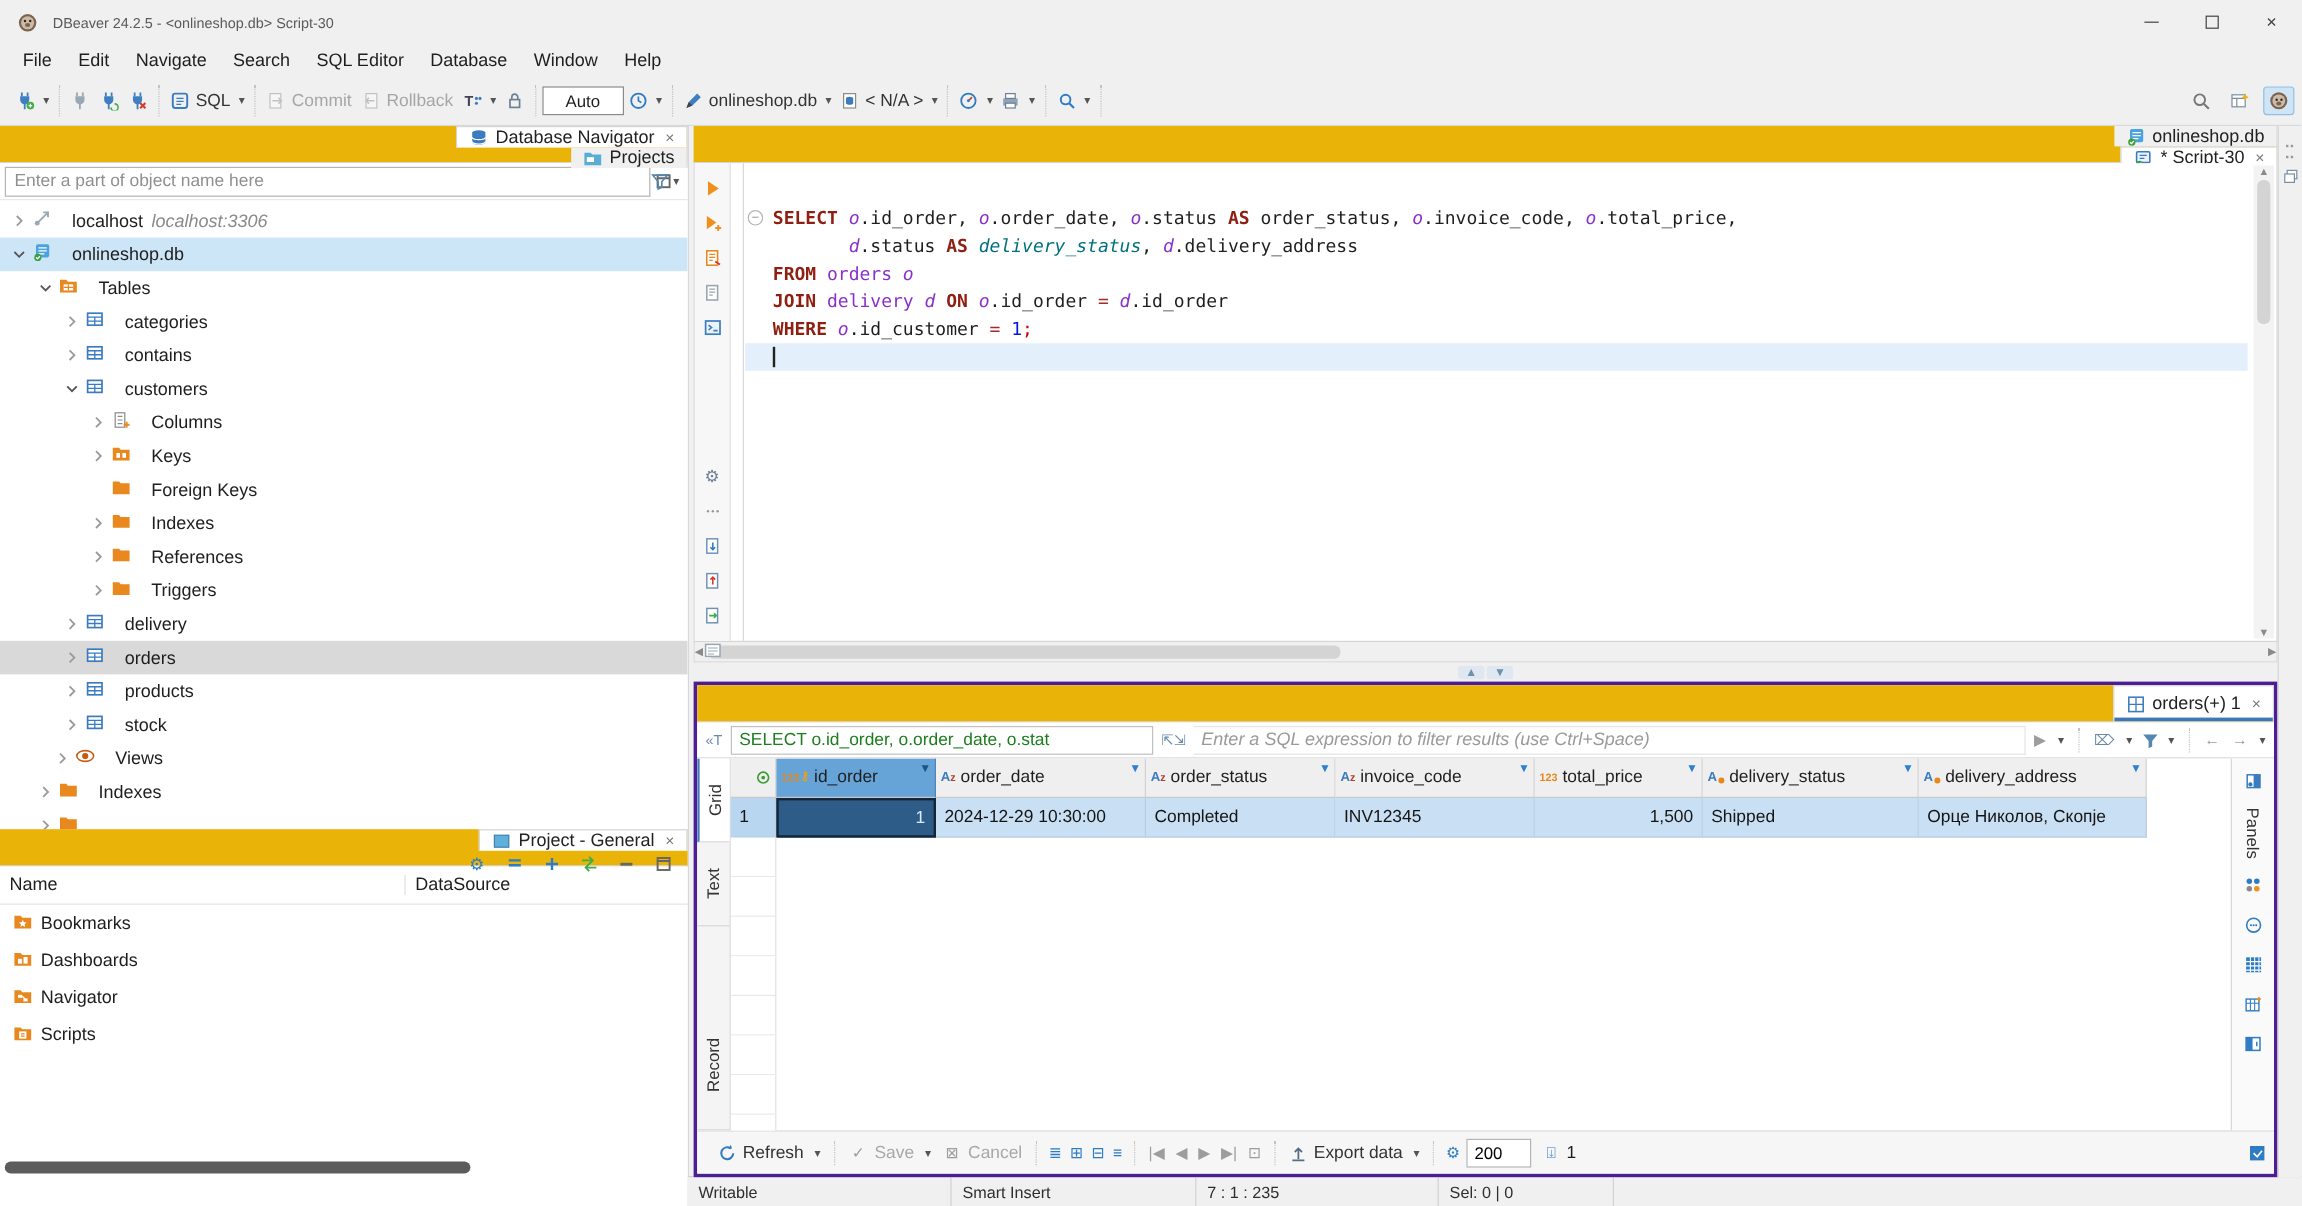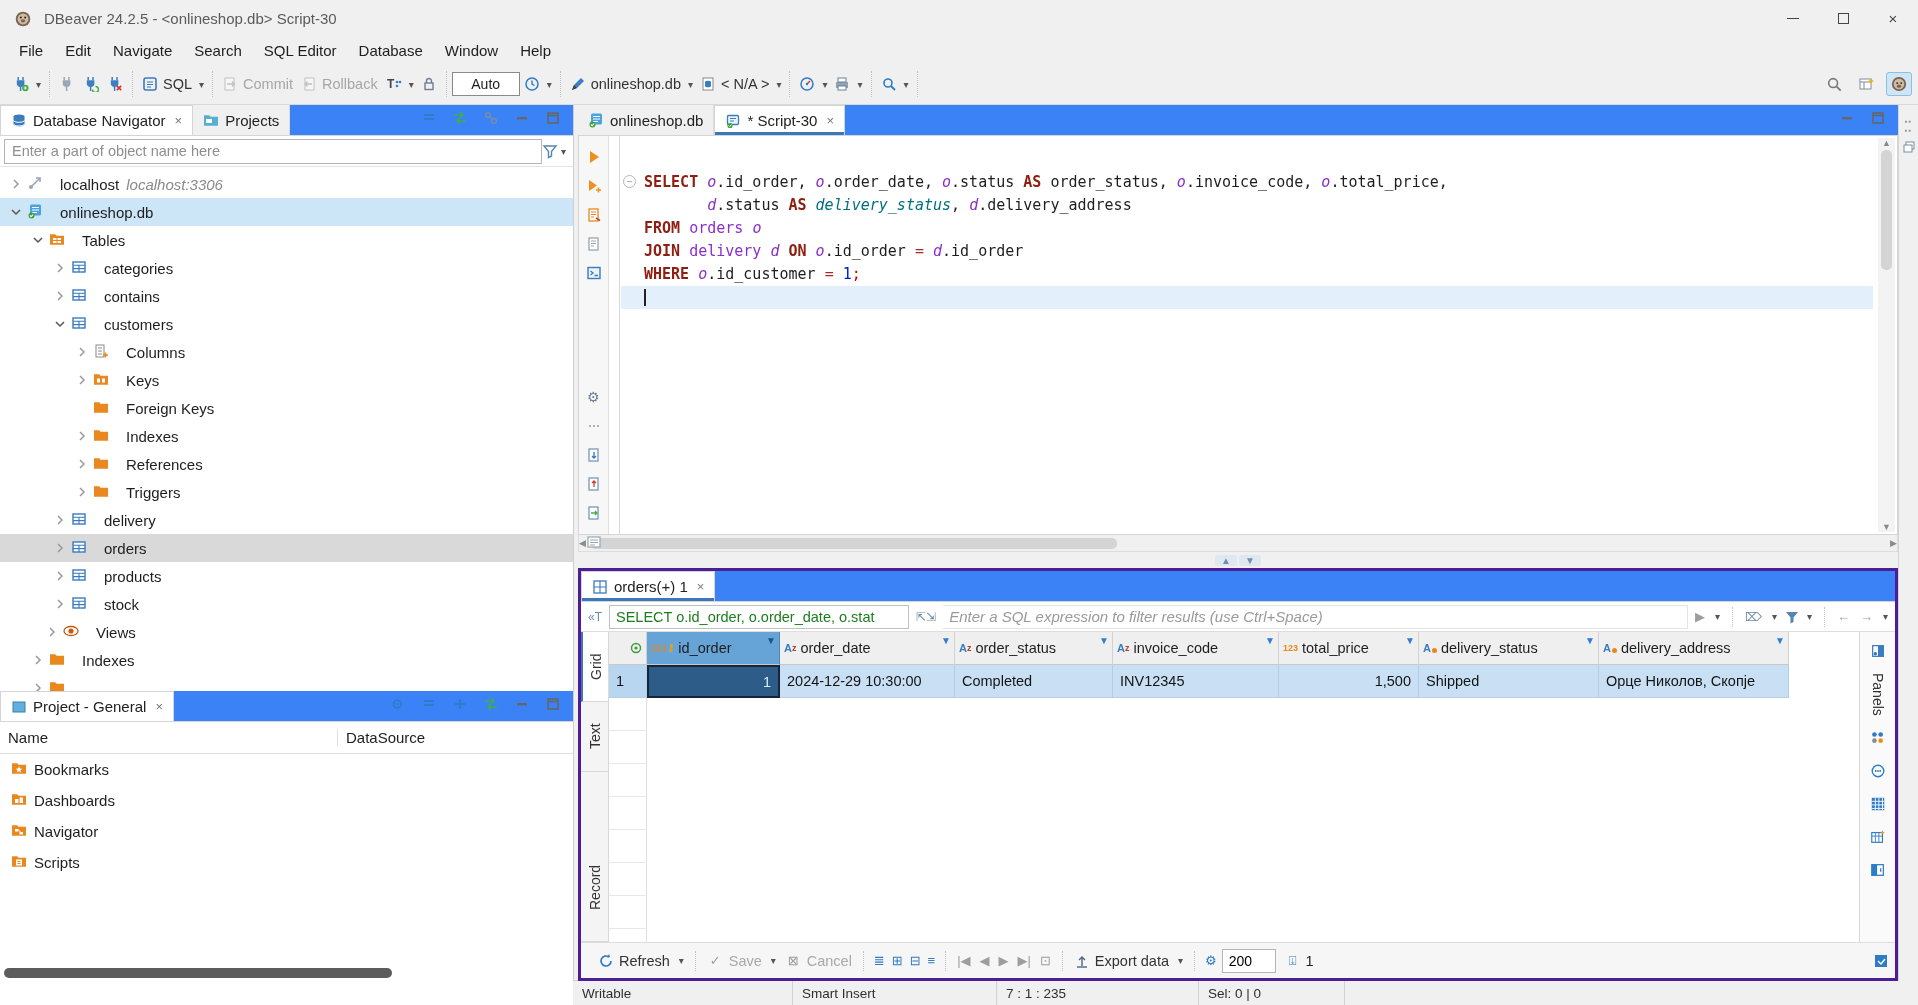--- a/index.html
+++ b/index.html
@@ -5,21 +5,21 @@
   * { margin:0; padding:0; box-sizing:border-box; }
   html,body { width:1918px; height:1005px; overflow:hidden;
     font-family:"Liberation Sans", sans-serif; background:#f0f0f0; color:#1e1e1e; }
   .ic { display:inline-flex; width:16px; height:16px; align-items:center; justify-content:center; flex:none; }
   .ic svg { width:16px; height:16px; }
   .dd { color:#555; font-size:10px; padding:0 3px; cursor:default; }
 
   
   #titlebar { height:37px; display:flex; align-items:center; background:#f0f0f0; }
   #titlebar .logo { width:22px; height:22px; margin:0 10px 0 12px; }
-  #titlebar .title { font-size:15px; color:#5a5a5a; flex:1; }
+  #titlebar .title { font-size:12px; color:#5a5a5a; flex:1; }
   .wbtn { width:50px; height:37px; display:flex; align-items:center; justify-content:center; color:#444; font-size:15px; }
   .wbtn .box { width:11px; height:11px; border:1.4px solid #444; display:inline-block; }
   .wbtn .dash { width:12px; height:1.6px; background:#444; display:inline-block; }
 
   
   #menubar { height:27px; display:flex; align-items:center; padding-left:8px; background:#f0f0f0; }
   .menu-item { font-size:15px; padding:3px 11px; color:#1e1e1e; }
 
   
   #toolbar { height:40px; display:flex; align-items:center; padding-left:4px; background:#f0f0f0; }
@@ -35,21 +35,21 @@
 
   
   #main { position:relative; height:876px; border-top:1px solid #d9d9d9; }
   #left-col { position:absolute; left:0; top:0; width:574px; height:876px; background:#fff; border-right:1px solid #cfcfcf; }
   #right-col { position:absolute; left:578px; top:0; width:1320px; height:876px; background:#f0f0f0; }
   #edge-strip { position:absolute; right:0; top:0; width:20px; height:876px; background:#f0f0f0; border-left:1px solid #d5d5d5;
     display:flex; flex-direction:column; align-items:center; padding-top:12px; gap:4px; }
   .dots4 { color:#9a9a9a; font-size:8px; letter-spacing:1px; }
 
   
-  .ptabs { height:31px; display:flex; align-items:flex-end; background:#3b82f6; border-bottom:1px solid #d5d5d5; }
+  .ptabs { height:31px; display:flex; align-items:flex-end; background:#eab308; border-bottom:1px solid #d5d5d5;flex-direction:column; }
   .ptab { display:flex; align-items:center; gap:6px; height:30px; padding:0 10px; font-size:15px; background:#f0f0f0;
     border-right:1px solid #dcdcdc; color:#222; position:relative; }
   .ptab.active { background:#fff; border:1px solid #d5d5d5; border-bottom:none; }
   .ptab.underline:after { content:""; position:absolute; left:0; right:0; bottom:0; height:3px; background:#3c77b8; }
   .ptab .x { color:#777; font-size:13px; margin-left:3px; }
   .ptab-icons { margin-left:auto; display:flex; align-items:center; gap:7px; padding:0 8px 6px 0; }
 
   
   #nav-filter { height:31px; display:flex; align-items:center; background:#fff; padding:2px 4px; border-bottom:1px solid #e3e3e3; }
   #nav-filter input { flex:1; height:25px; border:1px solid #b5b5b5; font-size:14.5px; padding:0 7px; color:#333;
@@ -96,21 +96,21 @@
   #ed-vscroll .sp { flex:1; }
   #ed-hscroll { height:17px; display:flex; align-items:center; background:#f0f0f0; border:1px solid #dcdcdc; border-top:none;
     font-size:9px; color:#8a8a8a; }
   #ed-hscroll .thumb { width:40%; height:11px; background:#d4d4d4; border-radius:5px; margin-left:4px; }
   #splitter { height:16px; display:flex; align-items:center; justify-content:center; gap:2px; }
   #splitter .sash { color:#6f8fae; font-size:10px; background:#dfe8f0; padding:0 6px; border-radius:2px; }
 
   
   #res { height:413px; display:flex; flex-direction:column; background:#fff; border:3px solid #4c1d95; }
   #res-filter { height:30px; display:flex; align-items:center; gap:4px; padding:2px 4px; border-bottom:1px solid #ddd; background:#fff; }
-  #res-filter .sqlbox { width:300px; height:24px; border:1px solid #c0c0c0; font-size:14.5px; color:#1d7d1f;
+  #res-filter .sqlbox { width:352px; height:24px; border:1px solid #c0c0c0; font-size:14.5px; color:#1d7d1f;
     display:flex; align-items:center; padding:0 6px; white-space:nowrap; overflow:hidden; }
   #res-filter .phbox { flex:1; height:24px; font-size:15px; font-style:italic; color:#9a9a9a;
     display:flex; align-items:center; padding:0 6px; border:1px solid #e4e4e4; border-left:none; }
   #res-filter .fic { color:#6b8aa8; font-size:12px; padding:0 3px; }
   #res-grid { flex:1; position:relative; overflow:hidden; }
   #side-strip { position:absolute; left:0; top:0; bottom:0; width:28px; background:#f4f4f4; border-right:1px solid #d8d8d8;
     display:flex; flex-direction:column; }
   .vtab { writing-mode:vertical-rl; transform:rotate(180deg); display:flex; align-items:center; justify-content:center;
     font-size:14px; color:#333; border-top:1px solid #d8d8d8; gap:4px; }
   .vtab.active { background:#fff; border-right:2px solid #3c77b8; }

